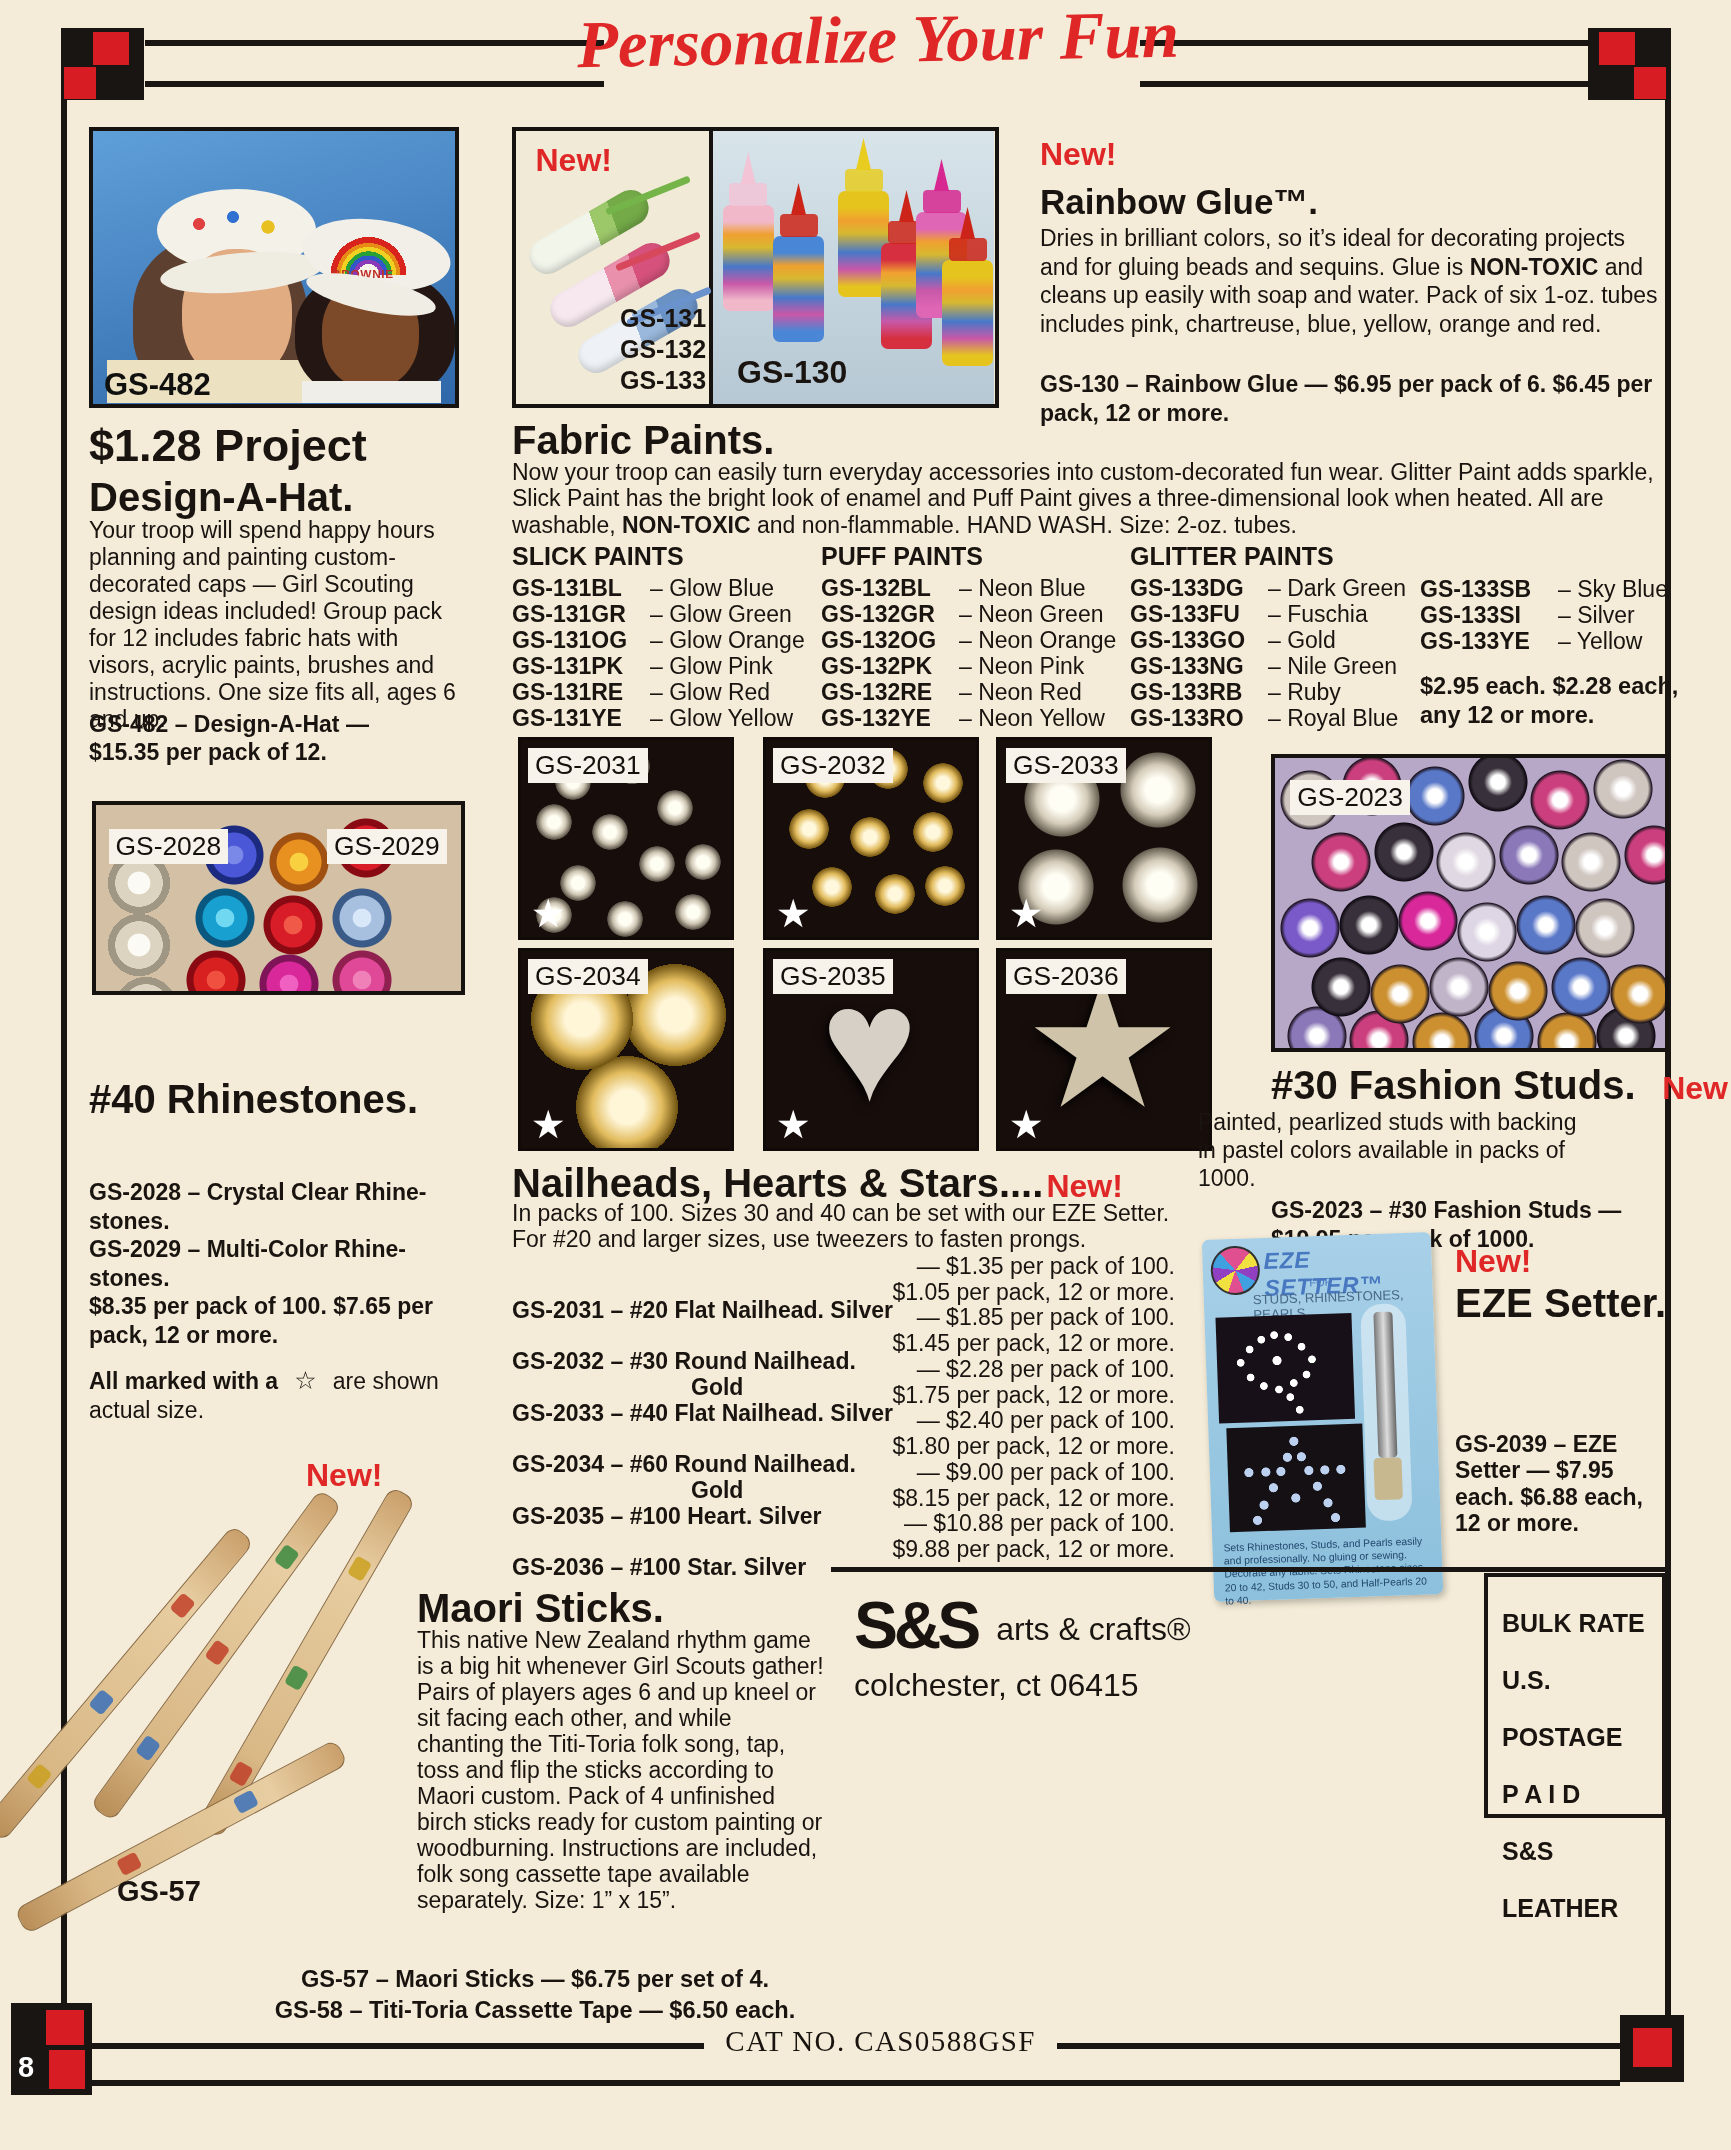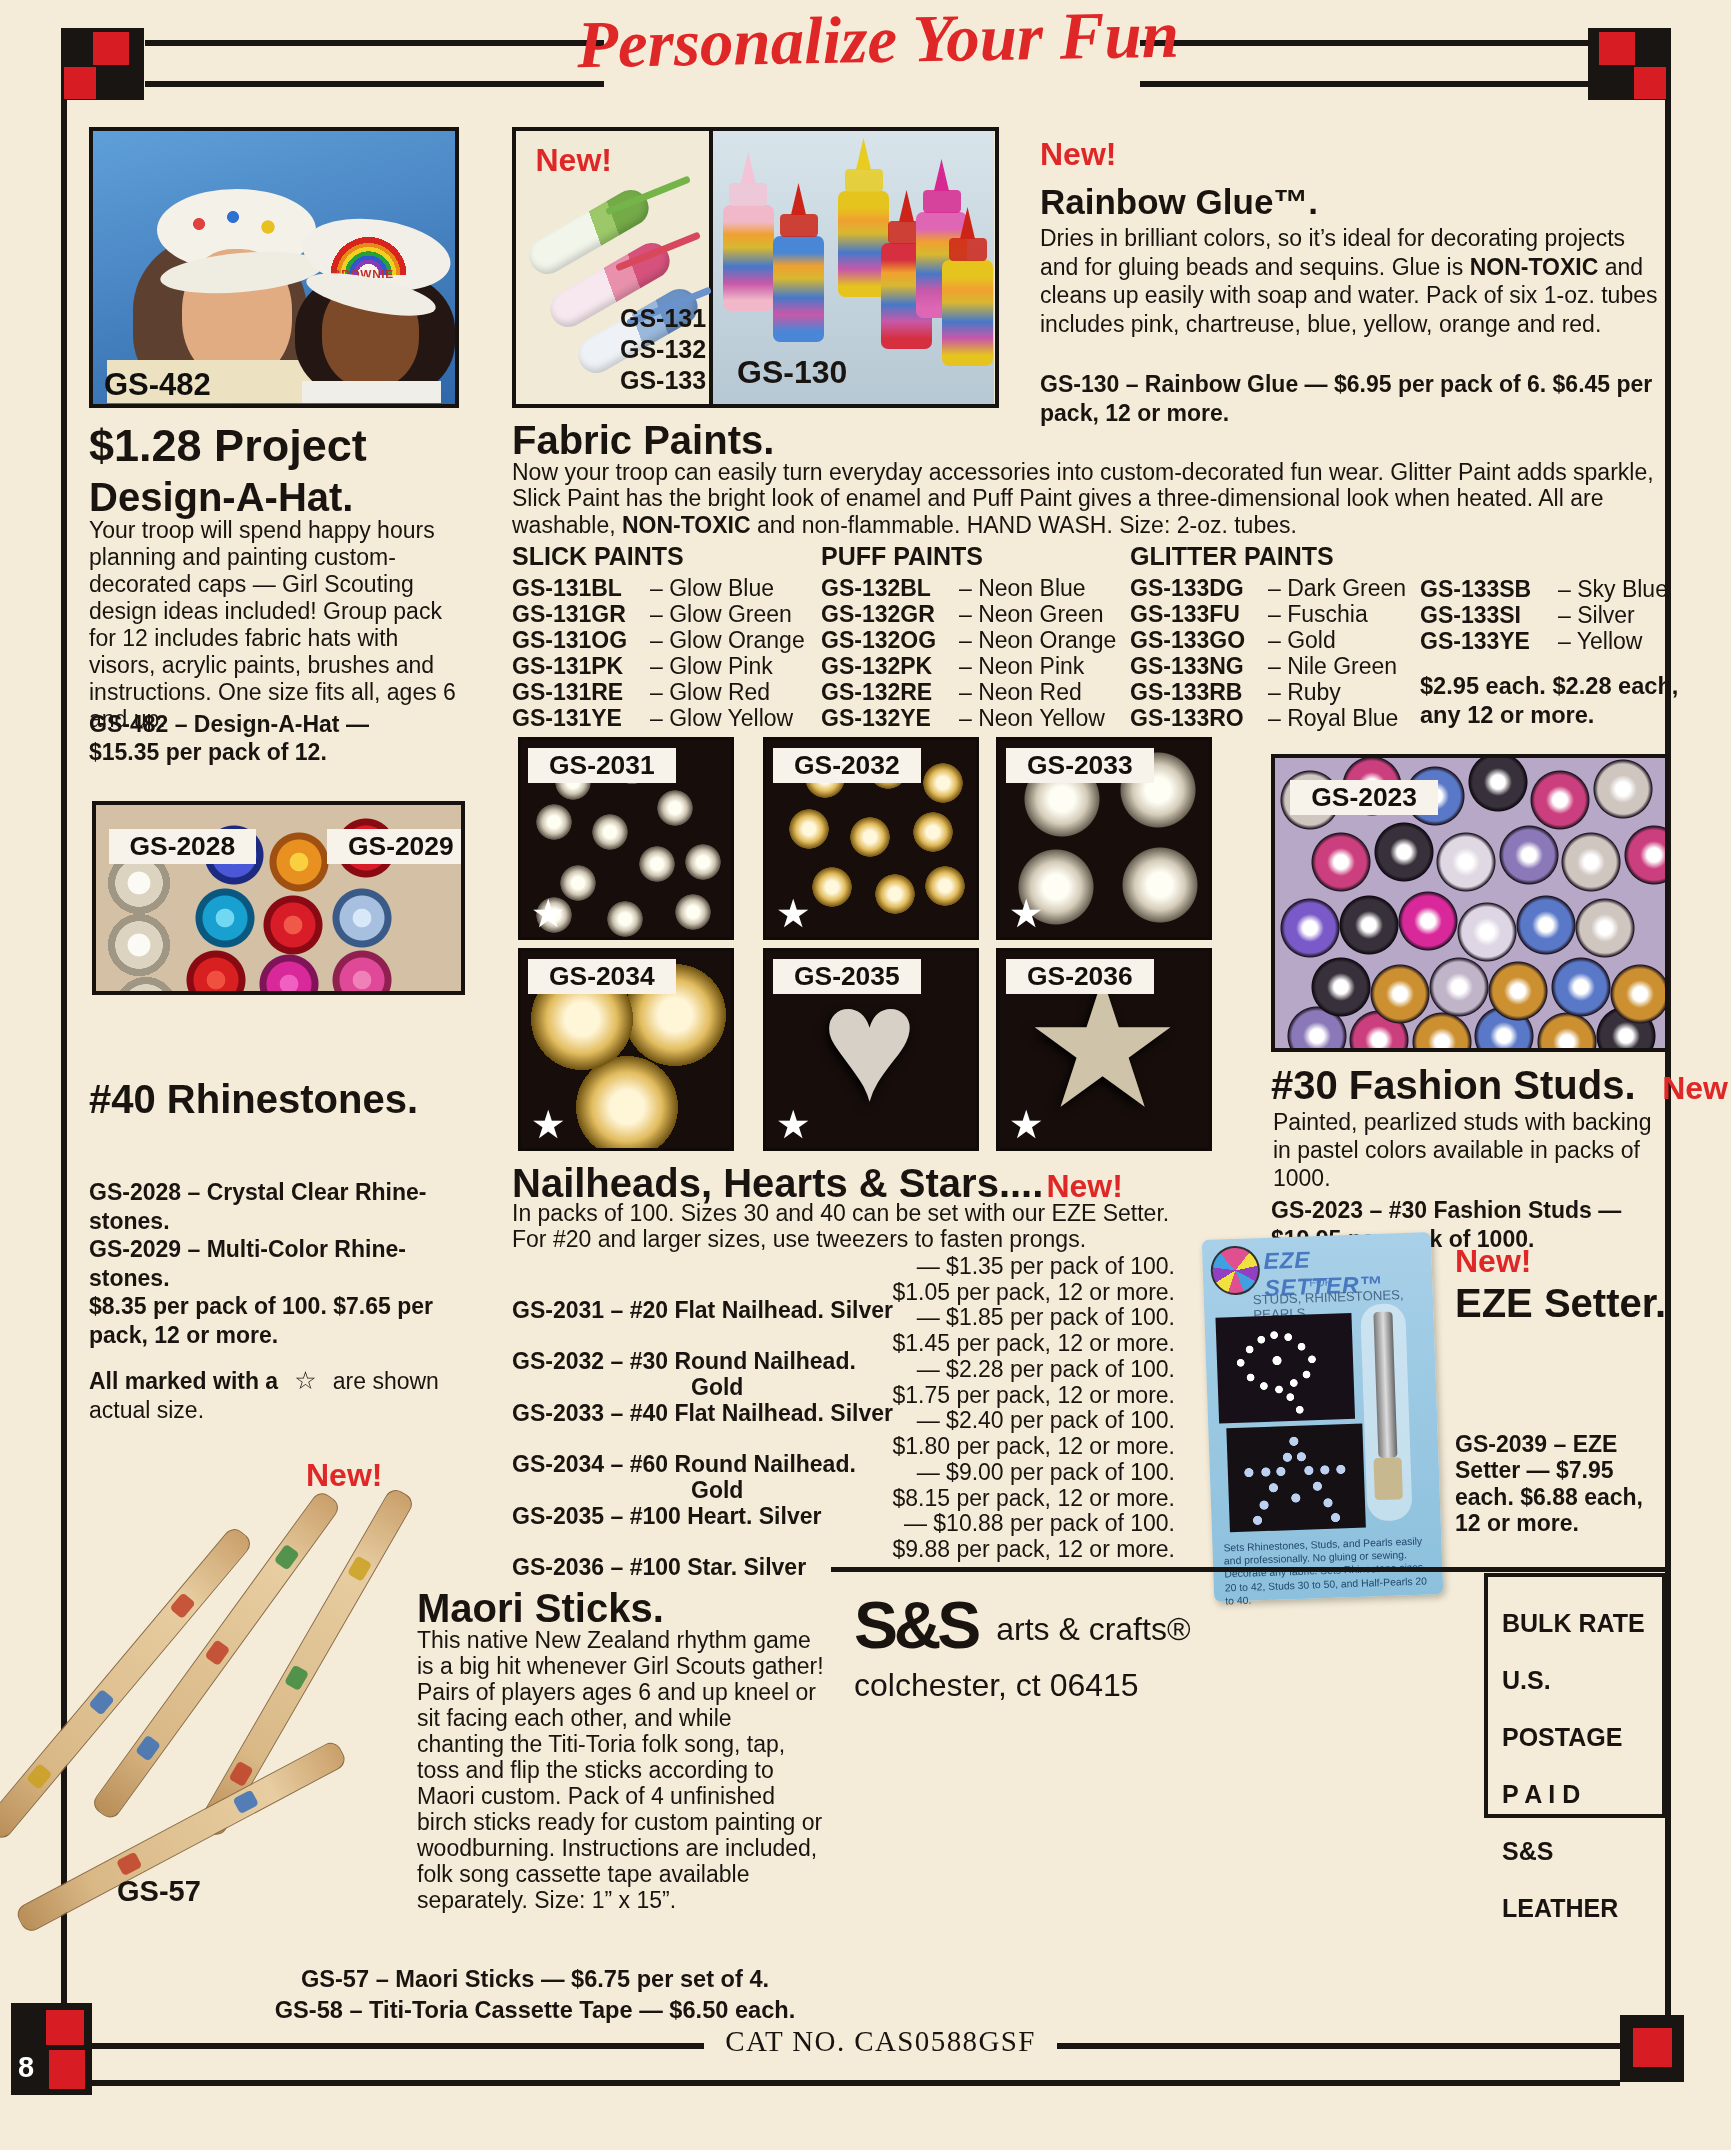--- a/index.html
+++ b/index.html
@@ -8,22 +8,22 @@
   .ab{position:absolute;}
   .b{font-weight:bold;}
   .new{color:#e02727;font-weight:bold;font-size:32px;line-height:33px;}
   .h46{font-size:40px;font-weight:bold;line-height:35px;text-align:center;}
   .body33{font-size:23px;line-height:27px;}
   .hline{position:absolute;background:#181512;height:6.3px;}
   .vline{position:absolute;background:#181512;width:6.3px;}
   .blk{position:absolute;background:#181512;}
   .redsq{position:absolute;background:#d81c24;}
   .ph{position:absolute;border:4.2px solid #151210;box-sizing:border-box;overflow:hidden;}
-  .codebox{position:absolute;background:#f7f3ea;font-weight:bold;font-size:26.4px;line-height:35px;
-           padding:0 21px;color:#14100c;white-space:nowrap;}
+  .codebox{position:absolute;background:#f7f3ea;font-weight:normal;font-size:26.4px;line-height:35px;
+           padding:0 7px;color:#14100c;white-space:nowrap;}
   .wstar{position:absolute;color:#fff;font-size:39px;line-height:39px;}
   .script-title{font-family:"Liberation Serif",serif;font-style:italic;font-weight:bold;
                 color:#e02727;font-size:67px;line-height:70px;transform:rotate(-1deg);
                 text-align:center;white-space:nowrap;}
   .pcol{position:absolute;font-size:23px;line-height:26px;white-space:nowrap;}
   .pcol .hd{font-size:25px;font-weight:bold;line-height:29px;margin-bottom:4.2px;}
   .pcol .pc{display:inline-block;min-width:138px;font-weight:bold;}
   .nname{position:absolute;left:512px;width:445px;font-size:23px;line-height:26.4px;font-weight:bold;margin-top:44px;}
   .nname .n2{padding-left:179px;}
   .nprice{position:absolute;left:827px;width:348px;font-size:23px;line-height:26.4px;
@@ -327,21 +327,21 @@
   </div>
 
   <div class="ph" style="left:1271px;top:754px;width:398px;height:298px;background:#b8a8c8">
     <div class="studdots"></div>
     <div class="codebox" style="left:15.3px;top:22px">GS-2023</div>
   </div>
   <div class="ab" style="left:1271px;top:1068px;white-space:nowrap">
     <span class="h46">#30 Fashion Studs.</span>
     <span class="new" style="margin-left:23.6px">New!</span>
   </div>
-  <div class="ab body33" style="left:1273px;top:1108px;width:389px;line-height:28px">Painted, pearlized studs with backing in pastel colors available in packs of 1000.</div>
+  <div class="ab body33" style="left:1198px;top:1108px;width:389px;line-height:28px">Painted, pearlized studs with backing in pastel colors available in packs of 1000.</div>
   <div class="ab b body33" style="left:1271px;top:1197px">GS-2023 – #30 Fashion Studs  —</div>
   <div class="ab b body33" style="left:1271px;top:1226px">$19.95 per pack of 1000.</div>
 
   <div class="ab" style="left:512px;top:1166px;white-space:nowrap">
     <span class="h46">Nailheads, Hearts &amp; Stars....</span>
     <span class="new">New!</span>
   </div>
   <div class="ab body33" style="left:512px;top:1200px;width:688px;line-height:26.4px">In packs of 100. Sizes 30 and 40 can be set with our EZE Setter. For #20 and larger sizes, use tweezers to fasten prongs.</div>
 
   <div class="nname" style="top:1253px">

